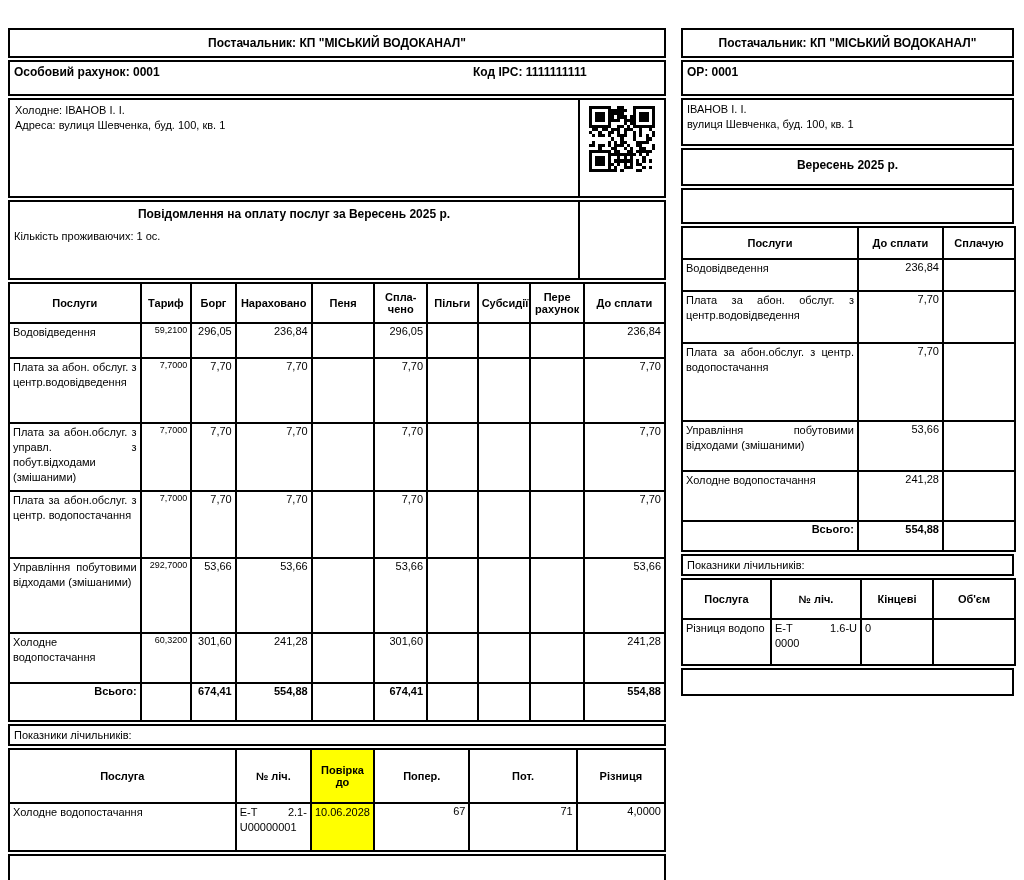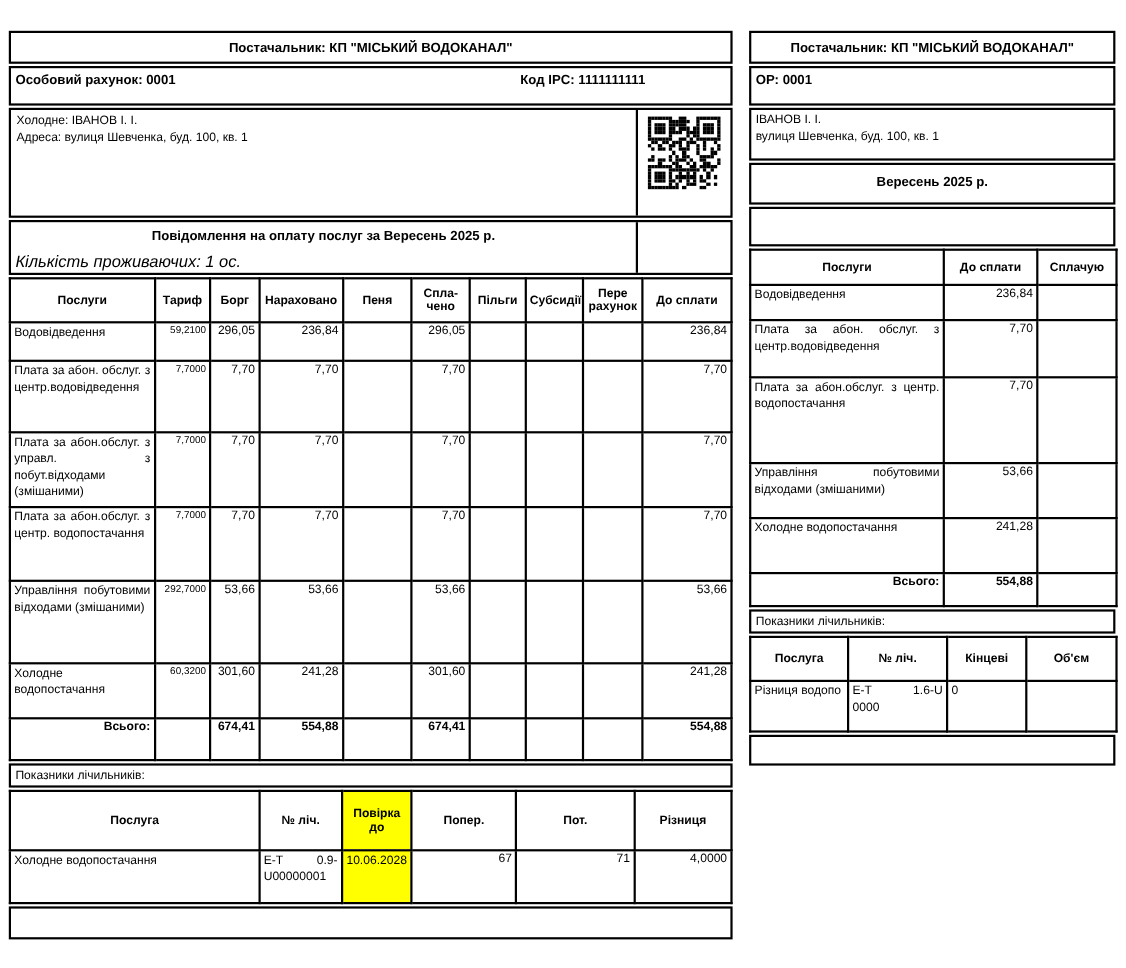--- a/index.html
+++ b/index.html
@@ -8,25 +8,25 @@
   #left-panel{left:8px;width:658px;}
   #right-panel{left:681px;width:333px;}
   .box{border:2px solid #000;box-sizing:border-box;background:#fff;margin-top:2px;position:relative;}
   .box:first-child{margin-top:0;}
   .title-box{height:30px;display:flex;align-items:center;justify-content:center;font-weight:bold;font-size:12px;}
   .acct-box{height:36px;font-weight:bold;font-size:12px;padding:3px 4px;}
   .code-abs{position:absolute;left:463px;top:3px;font-weight:bold;font-size:12px;}
   .addr-box{height:100px;display:flex;}
   .addr-left{flex:1;padding:3px 5px;font-size:11px;line-height:1.4;}
   .addr-right{width:86px;border-left:2px solid #000;display:flex;justify-content:center;align-items:flex-start;padding-top:6px;box-sizing:border-box;}
-  .notice-box{height:50px;display:flex;}
+  .notice-box{height:80px;display:flex;}
   .notice-left{flex:1;padding:2px 4px;}
   .notice-right{width:86px;border-left:2px solid #000;box-sizing:border-box;}
   .notice-title{font-weight:bold;font-size:12px;text-align:center;margin-top:3px;}
-  .residents{font-size:15px;margin-top:9px;font-style:italic;}
+  .residents{font-size:11px;margin-top:9px;}
   .qr{display:grid;grid-template-rows:repeat(21,1fr);grid-template-columns:repeat(21,1fr);width:66px;height:66px;}
   .qr i{background:#000;}
   table.t{border-collapse:collapse;width:100%;table-layout:fixed;margin-top:2px;background:#fff;}
   table.t th,table.t td{border:2px solid #000;padding:1px 3px;box-sizing:border-box;overflow:hidden;}
   table.t th{font-weight:bold;font-size:11px;text-align:center;vertical-align:middle;}
   td.name{font-size:11px;text-align:justify;vertical-align:top;line-height:1.35;}
   td.num{font-size:11px;text-align:right;vertical-align:top;}
   td.tariff{font-size:9px;text-align:right;vertical-align:top;padding-right:1px;}
   td.total-label{font-size:11px;font-weight:bold;text-align:right;vertical-align:top;}
   td.total-num{font-size:11px;font-weight:bold;text-align:right;vertical-align:top;}
@@ -467,21 +467,21 @@
         <th class="th-top">№ ліч.</th>
         <th class="th-top left-al yellow">Повірка до</th>
         <th class="th-top">Попер.</th>
         <th class="th-top">Пот.</th>
         <th class="th-top">Різниця</th>
       </tr>
     </thead>
     <tbody>
       <tr>
         <td class="name">Холодне водопостачання</td>
-        <td class="name">Е-Т 0.9-U00000001</td>
+        <td class="name">Е-Т 2.1-U00000001</td>
         <td class="name yellow">10.06.2028</td>
         <td class="num">67</td>
         <td class="num">71</td>
         <td class="num">4,0000</td>
       </tr>
     </tbody>
   </table>
 
   <div class="box empty-box" style="height:30px"></div>
 </div>

